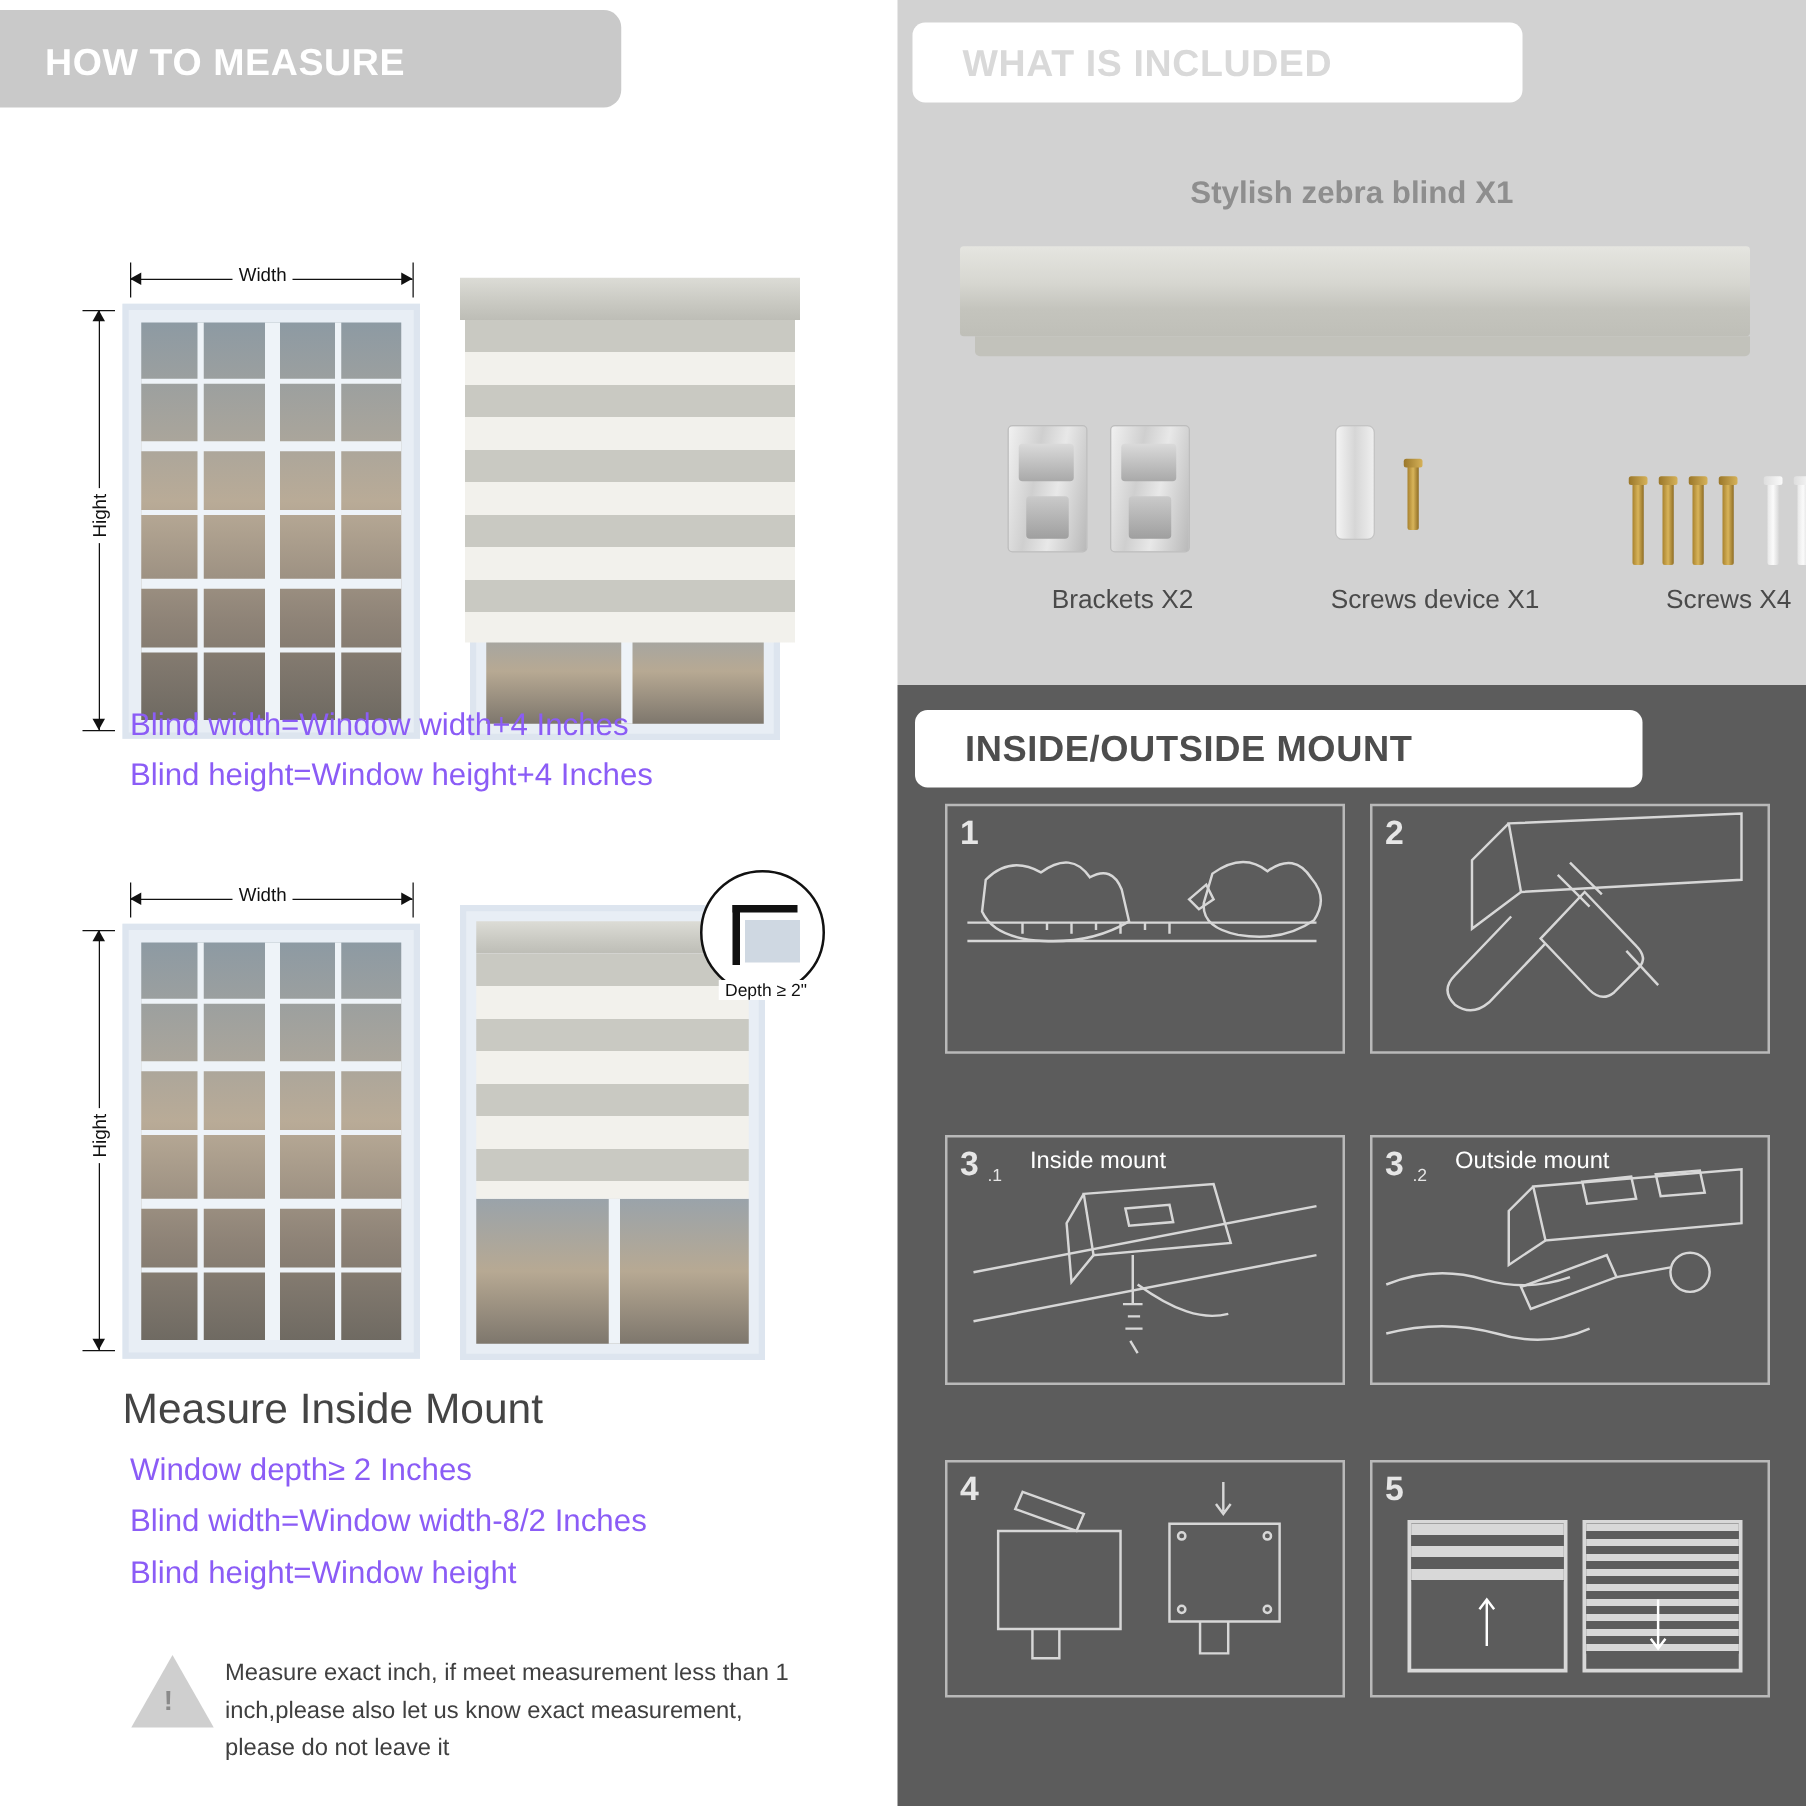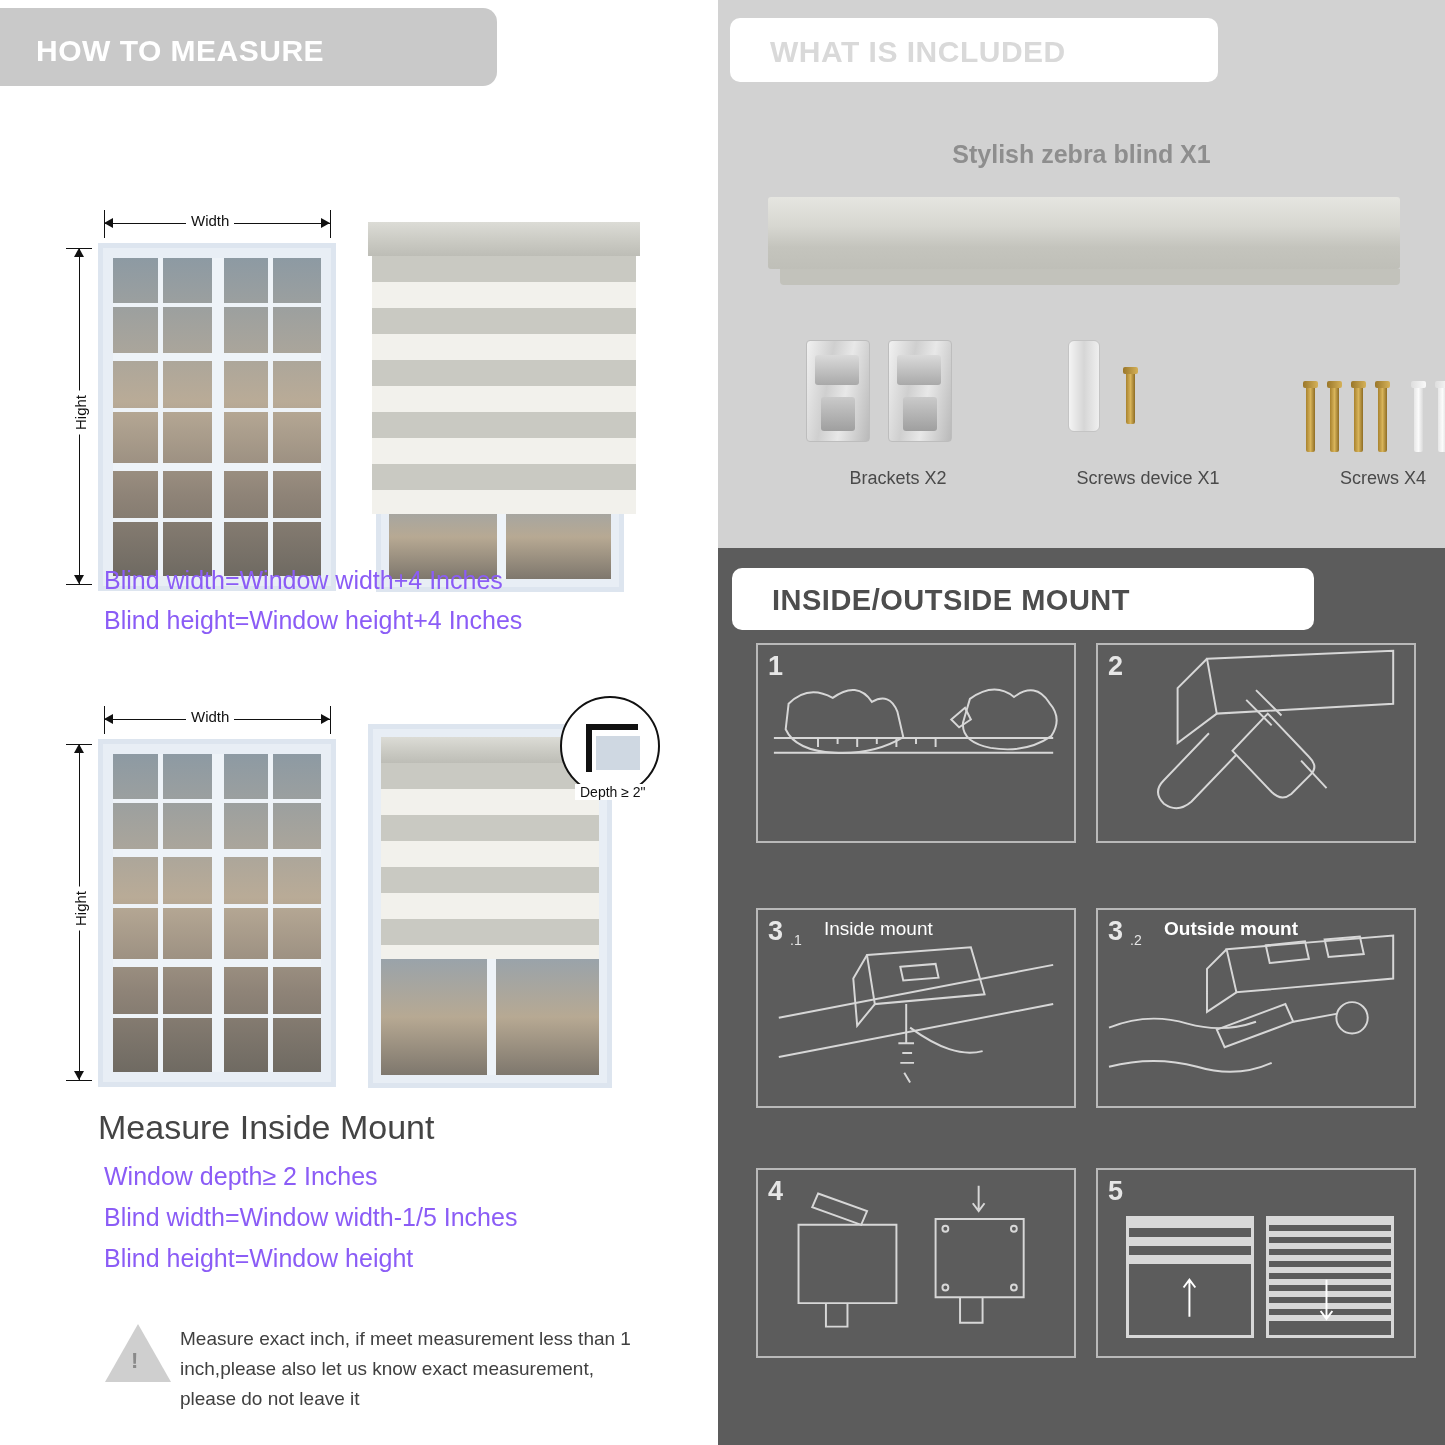--- a/index.html
+++ b/index.html
@@ -58,21 +58,21 @@
   .hdr-white{
     position:absolute;left:12px;top:18px;width:488px;height:64px;background:#ffffff;border-radius:10px;
   }
   .hdr-white span{position:absolute;left:40px;top:17px;font-size:30px;font-weight:bold;color:#d9d9d9;letter-spacing:.5px;}
   .inc-title{position:absolute;left:0;top:140px;width:727px;text-align:center;font-size:25px;font-weight:bold;color:#8e8e8e;}
   .rail{position:absolute;left:50px;top:197px;width:632px;height:72px;
     background:linear-gradient(180deg,#e5e5e0 0%,#d7d7d1 40%,#c4c4bd 70%,#bfbfb8 100%);border-radius:3px;}
   .rail-lip{position:absolute;left:62px;top:269px;width:620px;height:16px;background:#c2c2bb;border-radius:0 0 4px 4px;}
 
   .part{position:absolute;}
-  .part-label{position:absolute;font-size:18px;color:#4a4a4a;text-align:center;}
+  .part-label{position:absolute;font-size:21px;color:#4a4a4a;text-align:center;}
 
   .bracket{position:absolute;width:62px;height:100px;
     background:linear-gradient(100deg,#f1f1f1 0%,#cfcfcf 35%,#e8e8e8 60%,#b9b9b9 100%);border-radius:4px;border:1px solid #bdbdbd;}
   .bracket:after{content:"";position:absolute;left:8px;top:14px;width:44px;height:30px;
     background:linear-gradient(180deg,#dadada,#a9a9a9);border-radius:3px;}
   .bracket:before{content:"";position:absolute;left:14px;top:56px;width:34px;height:34px;
     background:linear-gradient(180deg,#cacaca,#9f9f9f);border-radius:3px;}
   .safety{position:absolute;width:30px;height:90px;background:linear-gradient(90deg,#f4f4f4,#d6d6d6,#efefef);
     border:1px solid #c4c4c4;border-radius:6px;}
   .screw{position:absolute;width:9px;border-radius:2px;}
@@ -189,21 +189,21 @@
       <div style="position:absolute;left:560px;top:0px;width:96px;height:96px;border:2px solid #111;border-radius:50%;overflow:hidden;background:#fff;">
         <div style="position:absolute;left:24px;top:26px;width:52px;height:6px;background:#111;"></div>
         <div style="position:absolute;left:24px;top:26px;width:6px;height:48px;background:#111;"></div>
         <div style="position:absolute;left:34px;top:38px;width:44px;height:34px;background:#cfd8e2;"></div>
       </div>
       <div class="dim-label" style="left:575px;top:88px;font-size:14px;">Depth ≥ 2"</div>
     </div>
 
     <div class="h-title" style="left:98px;top:1108px;">Measure Inside Mount</div>
     <div class="h-line" style="left:104px;top:1162px;">Window depth≥ 2 Inches</div>
-    <div class="h-line" style="left:104px;top:1203px;">Blind width=Window width-1/5 Inches</div>
+    <div class="h-line" style="left:104px;top:1203px;">Blind width=Window width-8/2 Inches</div>
     <div class="h-line" style="left:104px;top:1244px;">Blind height=Window height</div>
 
     <div class="warn" style="left:0;top:1320px;width:712px;height:110px;">
       <div class="warn-tri" style="left:105px;top:4px;"></div>
       <div class="warn-ex" style="left:131px;top:28px;">!</div>
       <div class="warn-text" style="left:180px;top:4px;">Measure exact inch, if meet measurement less than 1 inch,please also let us know exact measurement, please do not leave it</div>
     </div>
   </div>
 
   <div class="right-top">
@@ -294,21 +294,21 @@
           <path d="M150 96 l0 40 M142 136 l16 0 M146 146 l10 0 M144 156 l14 0 M148 166 l6 10"></path>
           <path d="M154 120 q22 16 40 22 q18 6 34 2"></path>
         </g>
       </svg>
 
     </div>
 
     <div class="step" style="left:378px;top:360px;width:320px;height:200px;">
       <div class="step-num">3</div>
       <div class="step-sub" style="left:32px;top:22px;">.2</div>
-      <div class="step-inline" style="left:66px;top:8px;font-weight:bold;">Outside mount</div>
+      <div class="step-inline" style="left:66px;top:8px;">Outside mount</div>
       <svg class="sketch" viewBox="0 0 320 200">
         <g fill="none" stroke="#d7d7d7" stroke-width="2">
           <path d="M130 40 L300 26 L300 70 L140 84 Z"></path>
           <path d="M130 40 L110 60 L110 104 L140 84"></path>
           <path d="M170 36 l40 -4 l4 18 l-40 4 z"></path>
           <path d="M230 30 l36 -3 l4 18 l-36 3 z"></path>
           <path d="M10 120 q40 -16 80 -4 q36 10 70 -2"></path>
           <path d="M10 160 q46 -12 90 0 q40 12 76 -4"></path>
           <path d="M120 122 l70 -26 l8 18 l-70 26 z"></path>
           <circle cx="258" cy="110" r="16"></circle>

